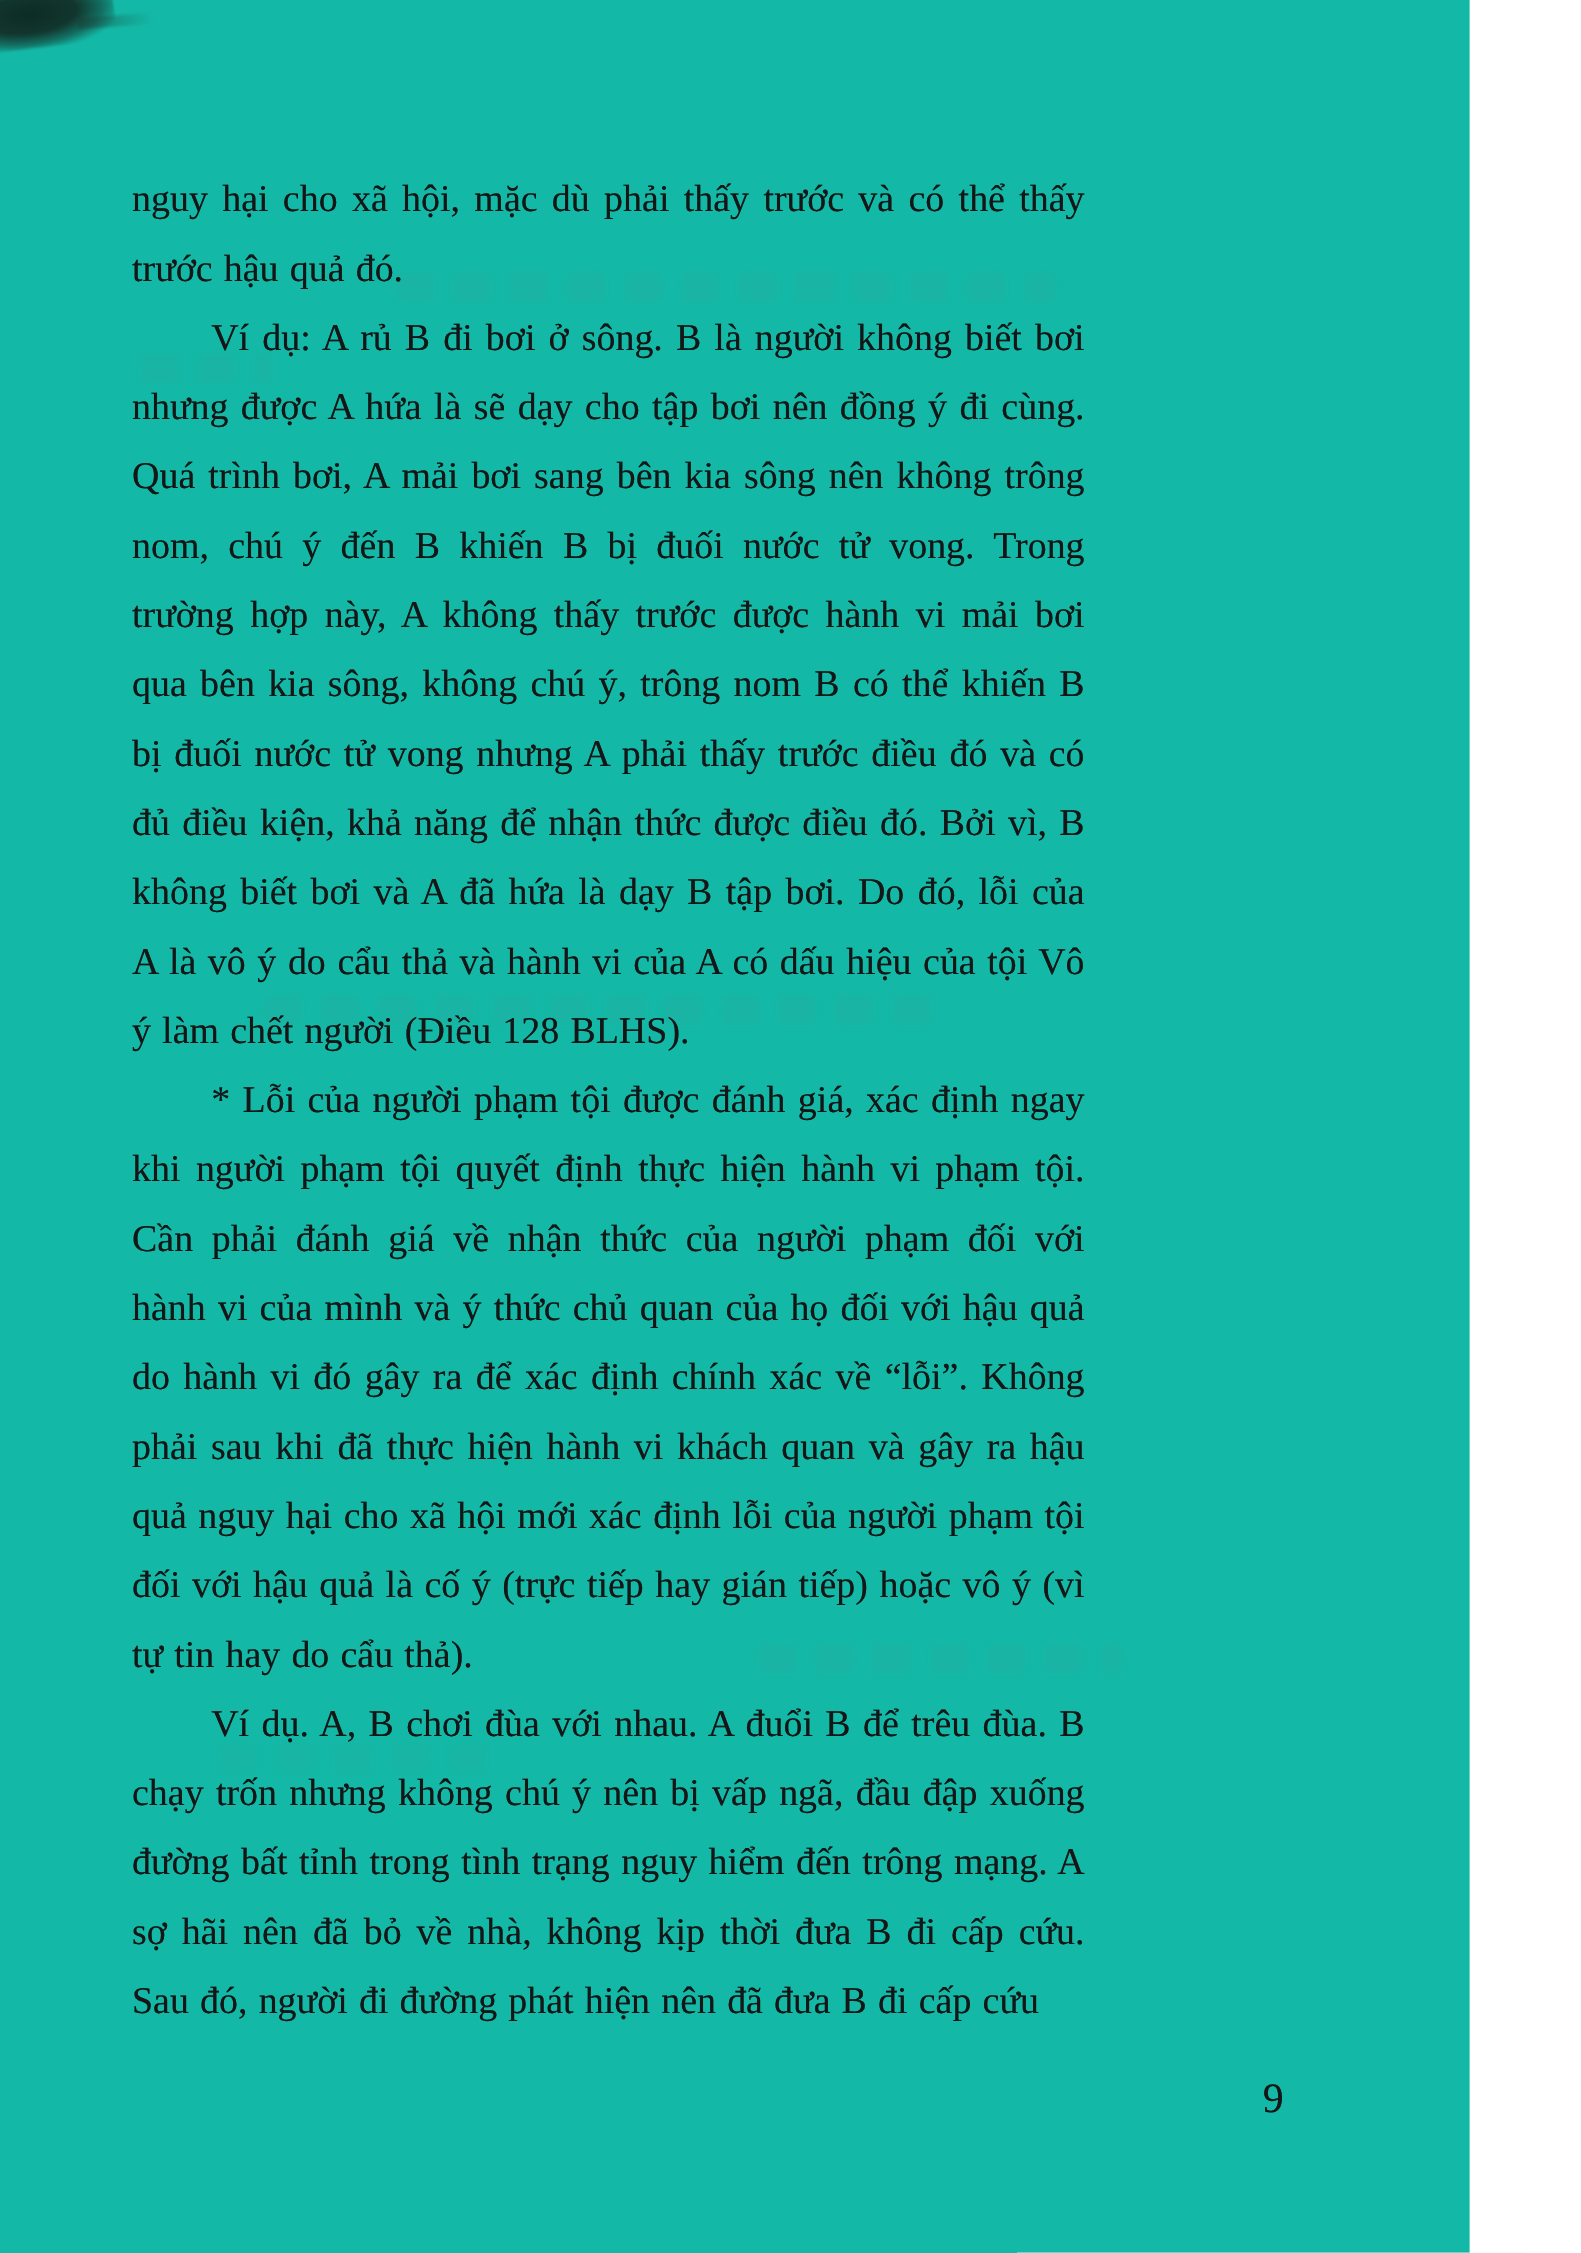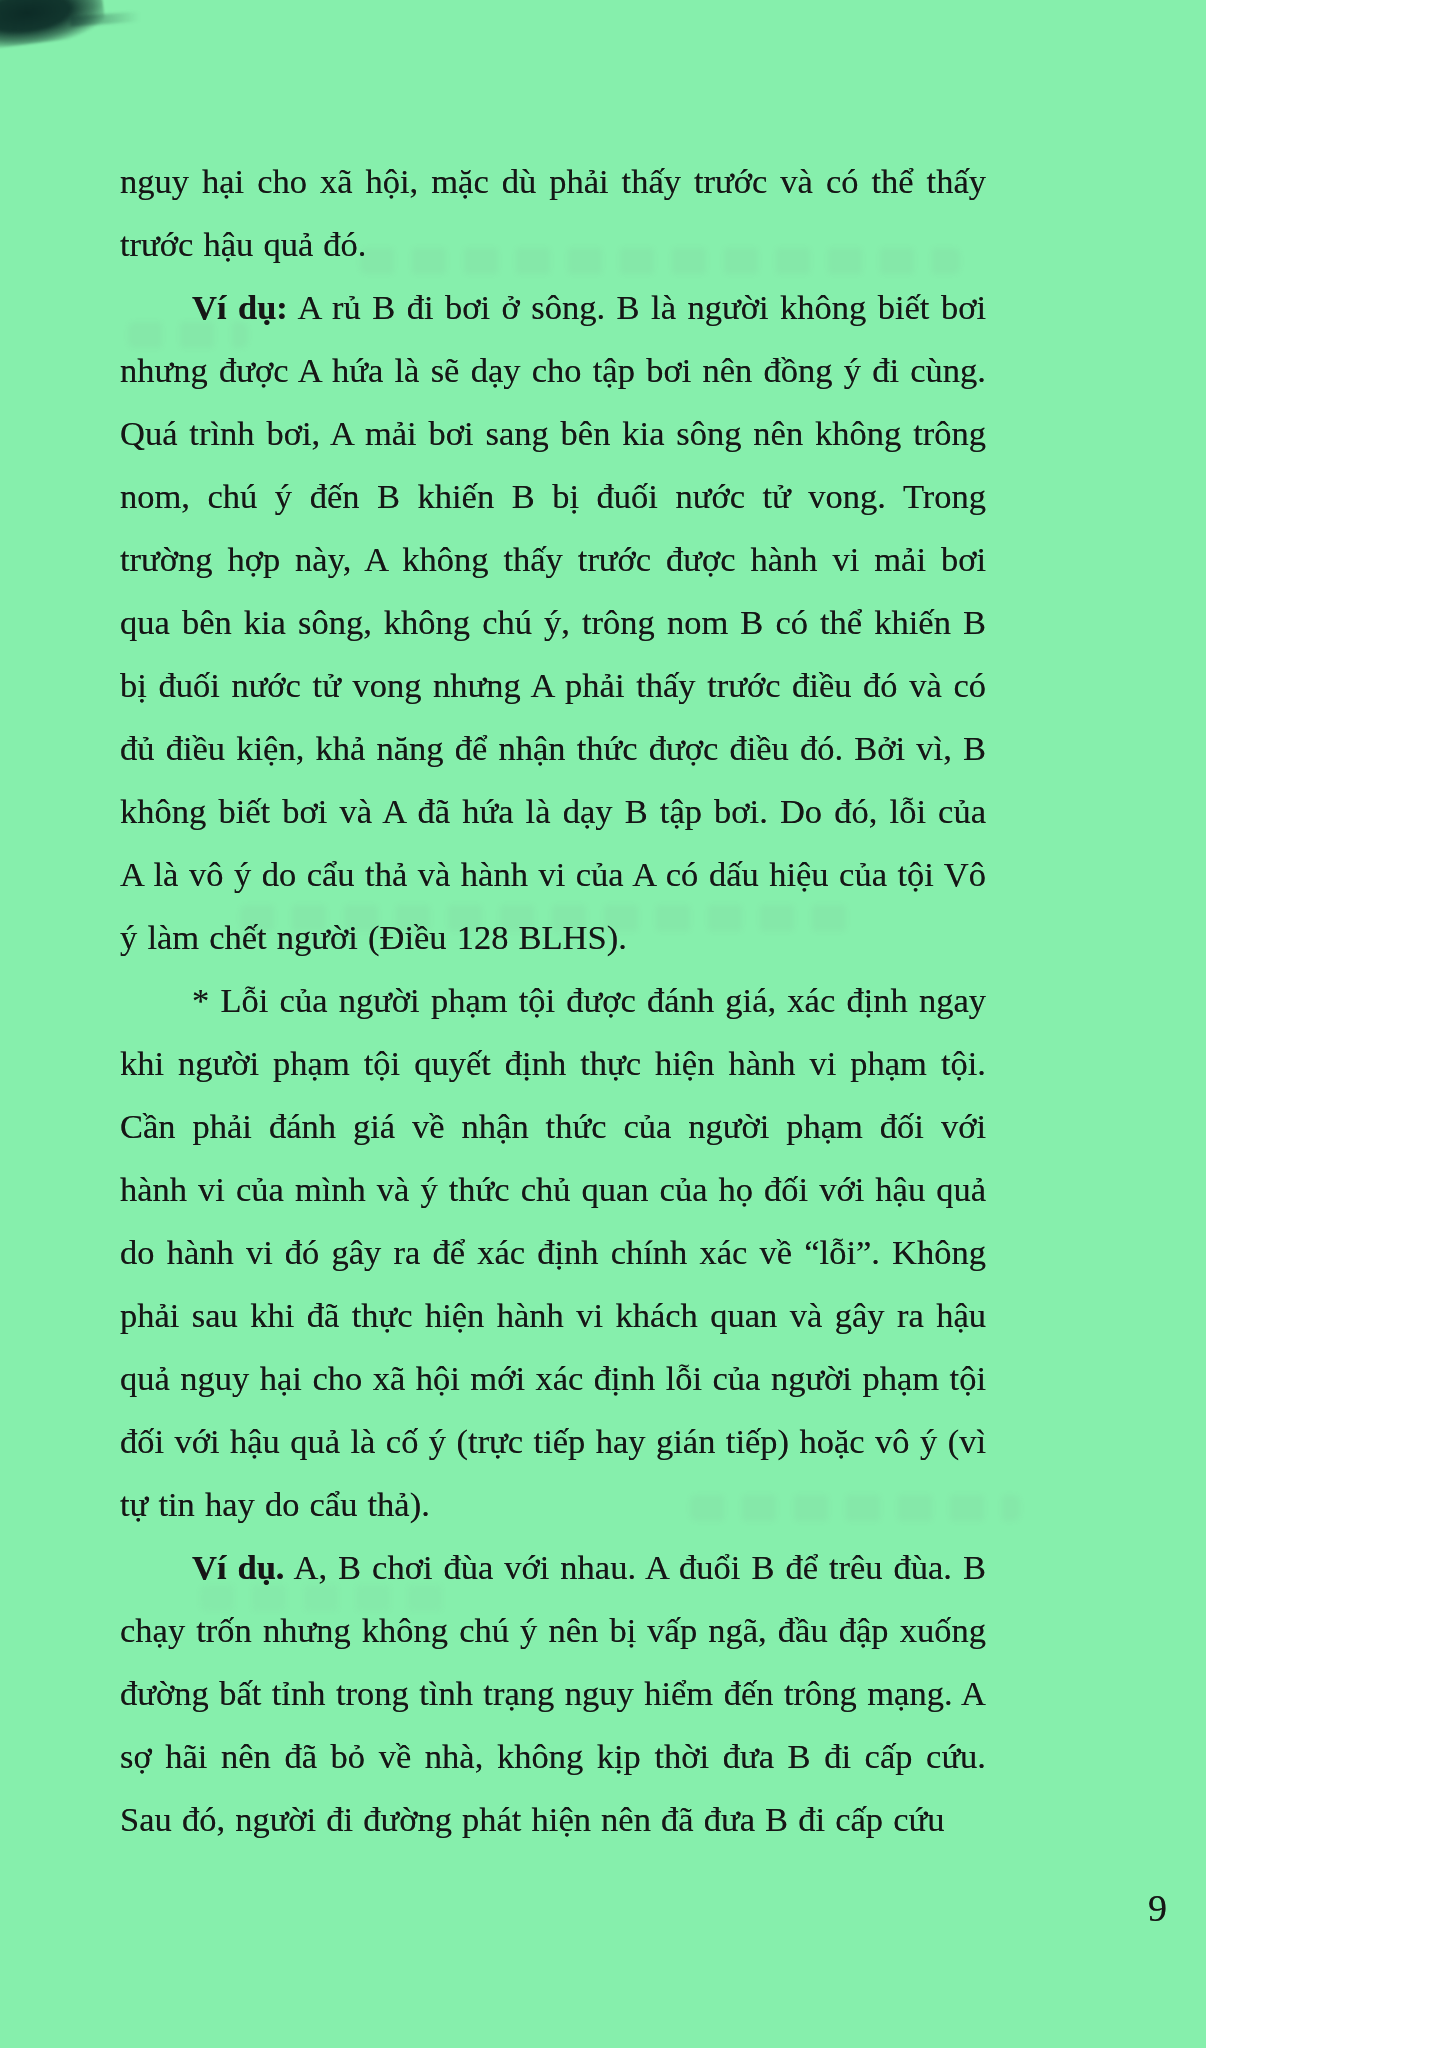--- a/index.html
+++ b/index.html
@@ -2,23 +2,23 @@
 <html lang="vi"><head>
 <meta charset="utf-8">
 <style>
   html, body {
     margin: 0;
     padding: 0;
     background: #ffffff;
   }
   .page {
     position: relative;
-    width: 1206px;
+    width: 1336px;
     height: 2048px;
-    background: #86efac;
+    background: #14b8a6;
     overflow: hidden;
     font-family: "Liberation Serif", "DejaVu Serif", serif;
     color: #161616;
   }
   
   .corner-mark {
     position: absolute;
     left: -14px;
     top: -10px;
     width: 118px;
@@ -50,21 +50,21 @@
     word-spacing: 1.5px;
   }
   .para {
     margin: 0;
     text-indent: 72px;
   }
   .para.no-indent {
     text-indent: 0;
   }
   .lead {
-    font-weight: bold;
+    font-weight: normal;
   }
   .page-number {
     position: absolute;
     left: 1148px;
     top: 1878px;
     font-size: 38px;
     line-height: 60px;
     text-shadow: 0 0 0.6px rgba(0,0,0,0.55);
   }
   

